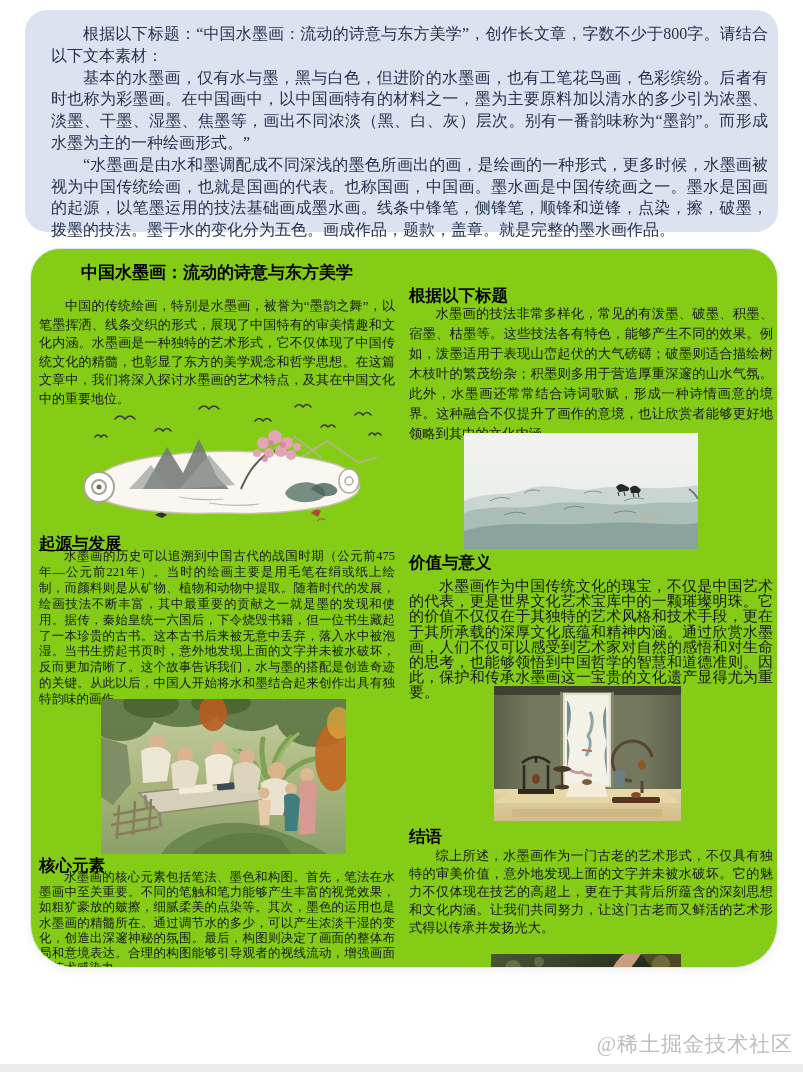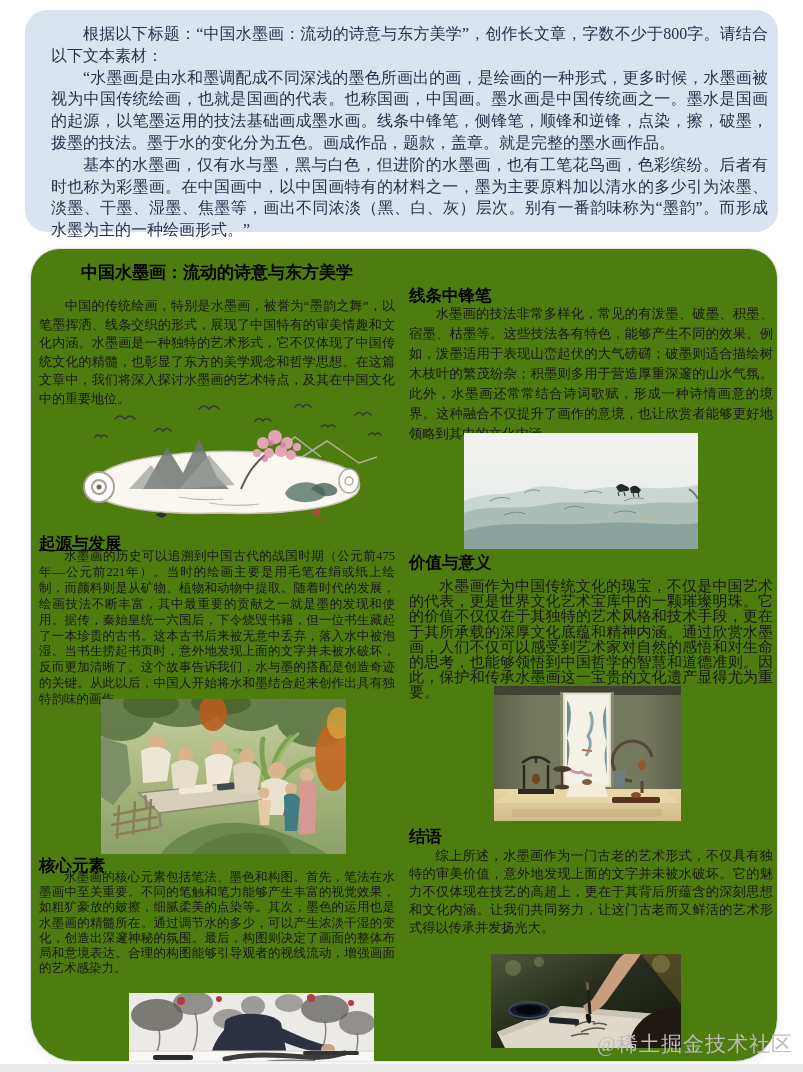--- a/index.html
+++ b/index.html
@@ -13,22 +13,22 @@
   .prompt-box {
     position:absolute; left:25px; top:10px; width:753px; height:222px;
     background:#dce3f0; border-radius:22px;
     padding:13px 10px 10px 26px;
     color:#25324d; font-size:16px; line-height:21.8px;
     text-align:justify;
   }
   .prompt-box p { margin:0; text-indent:2em; }
   
   .article-card {
-    position:absolute; left:30px; top:248px; width:748px; height:814px;
-    background:#4d7c0f; border:1px solid #e6e6e6;
+    position:absolute; left:30px; top:248px; width:748px; height:720px;
+    background:#84cc16; border:1px solid #e6e6e6;
     border-radius:30px 30px 44px 44px;
     box-shadow:0 3px 10px rgba(0,0,0,.06);
     overflow:hidden;
   }
   .abs { position:absolute; }
   .article-title {
     left:8px; top:12px; width:356px; text-align:center;
     font-size:17px; font-weight:bold; color:#000;
   }
   .section-heading {
@@ -63,36 +63,36 @@
   }
   .bottom-strip {
     position:absolute; left:0; bottom:0; width:803px; height:8px; background:#eaeaea;
   }
 </style>
 </head>
 <body>
 
 <div class="prompt-box">
   <p>根据以下标题：“中国水墨画：流动的诗意与东方美学”，创作长文章，字数不少于800字。请结合以下文本素材：</p>
+  <p>基本的水墨画，仅有水与墨，黑与白色，但进阶的水墨画，也有工笔花鸟画，色彩缤纷。后者有时也称为彩墨画。在中国画中，以中国画特有的材料之一，墨为主要原料加以清水的多少引为浓墨、淡墨、干墨、湿墨、焦墨等，画出不同浓淡（黑、白、灰）层次。别有一番韵味称为“墨韵”。而形成水墨为主的一种绘画形式。”</p>
   <p>“水墨画是由水和墨调配成不同深浅的墨色所画出的画，是绘画的一种形式，更多时候，水墨画被视为中国传统绘画，也就是国画的代表。也称国画，中国画。墨水画是中国传统画之一。墨水是国画的起源，以笔墨运用的技法基础画成墨水画。线条中锋笔，侧锋笔，顺锋和逆锋，点染，擦，破墨，拨墨的技法。墨于水的变化分为五色。画成作品，题款，盖章。就是完整的墨水画作品。</p>
-  <p>基本的水墨画，仅有水与墨，黑与白色，但进阶的水墨画，也有工笔花鸟画，色彩缤纷。后者有时也称为彩墨画。在中国画中，以中国画特有的材料之一，墨为主要原料加以清水的多少引为浓墨、淡墨、干墨、湿墨、焦墨等，画出不同浓淡（黑、白、灰）层次。别有一番韵味称为“墨韵”。而形成水墨为主的一种绘画形式。”</p>
 </div>
 
 <div class="article-card">
 
   <div class="abs article-title">中国水墨画：流动的诗意与东方美学</div>
   <p class="abs body-text t-intro">中国的传统绘画，特别是水墨画，被誉为“墨韵之舞”，以笔墨挥洒、线条交织的形式，展现了中国特有的审美情趣和文化内涵。水墨画是一种独特的艺术形式，它不仅体现了中国传统文化的精髓，也彰显了东方的美学观念和哲学思想。在这篇文章中，我们将深入探讨水墨画的艺术特点，及其在中国文化中的重要地位。</p>
 
   <div class="abs section-heading h-1">起源与发展</div>
   <p class="abs body-text t-b1">水墨画的历史可以追溯到中国古代的战国时期（公元前475年—公元前221年）。当时的绘画主要是用毛笔在绢或纸上绘制，而颜料则是从矿物、植物和动物中提取。随着时代的发展，绘画技法不断丰富，其中最重要的贡献之一就是墨的发现和使用。据传，秦始皇统一六国后，下令烧毁书籍，但一位书生藏起了一本珍贵的古书。这本古书后来被无意中丢弃，落入水中被泡湿。当书生捞起书页时，意外地发现上面的文字并未被水破坏，反而更加清晰了。这个故事告诉我们，水与墨的搭配是创造奇迹的关键。从此以后，中国人开始将水和墨结合起来创作出具有独特韵味的画作。</p>
 
   <div class="abs section-heading h-2">核心元素</div>
   <p class="abs body-text t-b2">水墨画的核心元素包括笔法、墨色和构图。首先，笔法在水墨画中至关重要。不同的笔触和笔力能够产生丰富的视觉效果，如粗犷豪放的皴擦，细腻柔美的点染等。其次，墨色的运用也是水墨画的精髓所在。通过调节水的多少，可以产生浓淡干湿的变化，创造出深邃神秘的氛围。最后，构图则决定了画面的整体布局和意境表达。合理的构图能够引导观者的视线流动，增强画面的艺术感染力。</p>
 
-  <div class="abs section-heading h-3">线条中锋笔</div>
+  <div class="abs section-heading h-3">根据以下标题</div>
   <p class="abs body-text t-b3">水墨画的技法非常多样化，常见的有泼墨、破墨、积墨、宿墨、枯墨等。这些技法各有特色，能够产生不同的效果。例如，泼墨适用于表现山峦起伏的大气磅礴；破墨则适合描绘树木枝叶的繁茂纷杂；积墨则多用于营造厚重深邃的山水气氛。此外，水墨画还常常结合诗词歌赋，形成一种诗情画意的境界。这种融合不仅提升了画作的意境，也让欣赏者能够更好地领略到其中的文化内涵。</p>
 
   <div class="abs section-heading h-4">价值与意义</div>
   <p class="abs body-text t-b4">水墨画作为中国传统文化的瑰宝，不仅是中国艺术的代表，更是世界文化艺术宝库中的一颗璀璨明珠。它的价值不仅仅在于其独特的艺术风格和技术手段，更在于其所承载的深厚文化底蕴和精神内涵。通过欣赏水墨画，人们不仅可以感受到艺术家对自然的感悟和对生命的思考，也能够领悟到中国哲学的智慧和道德准则。因此，保护和传承水墨画这一宝贵的文化遗产显得尤为重要。</p>
 
   <div class="abs section-heading h-5">结语</div>
   <p class="abs body-text t-b5">综上所述，水墨画作为一门古老的艺术形式，不仅具有独特的审美价值，意外地发现上面的文字并未被水破坏。它的魅力不仅体现在技艺的高超上，更在于其背后所蕴含的深刻思想和文化内涵。让我们共同努力，让这门古老而又鲜活的艺术形式得以传承并发扬光大。</p>
 
   <div class="fig fig-scroll">
     <svg viewBox="0 0 334 128">

